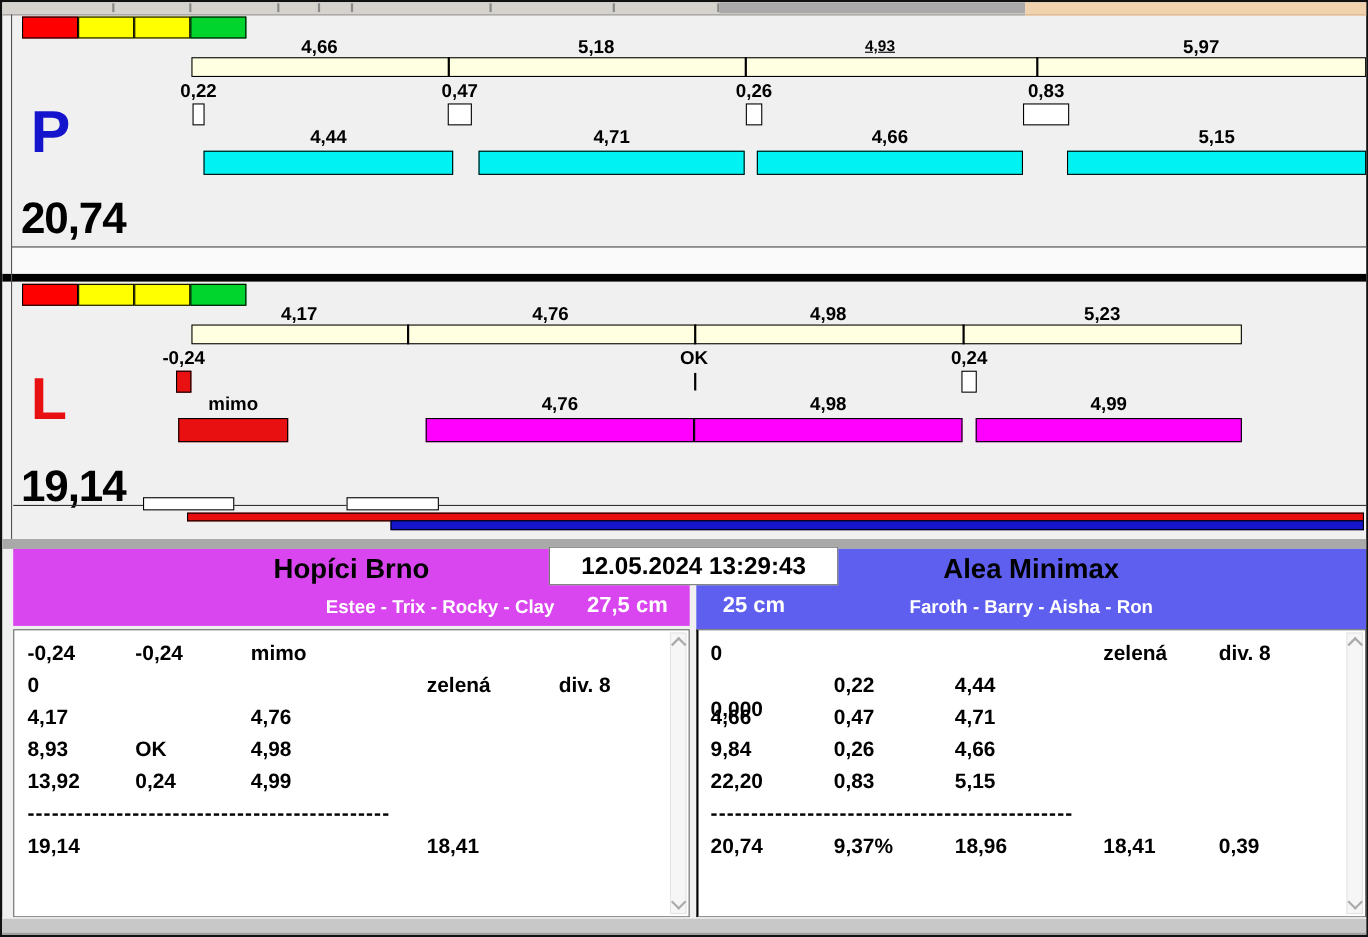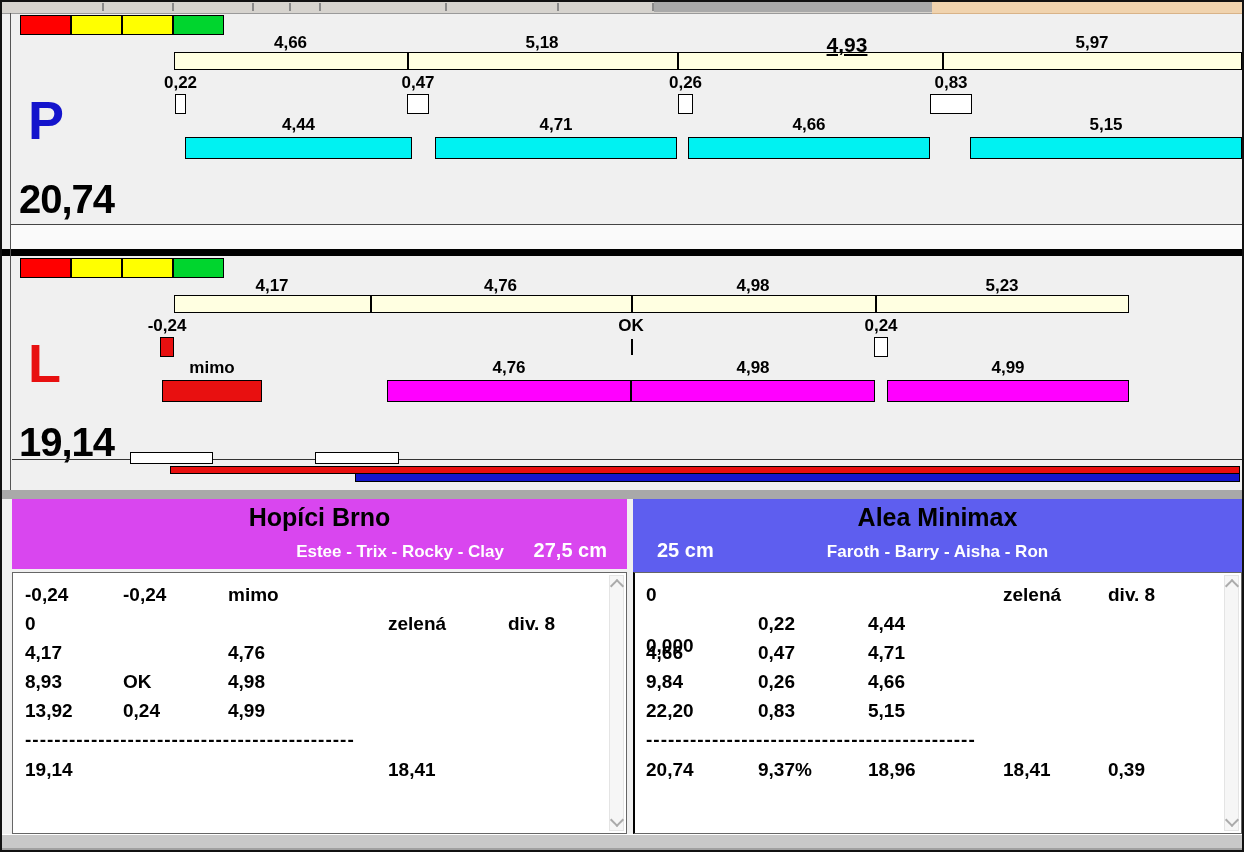--- a/index.html
+++ b/index.html
@@ -45,21 +45,21 @@
       <div style="left: 9px; top: 11px; width: 1232px; height: 236px; position: absolute;">
         <div style="left: 9px; top: 2px; width: 51px; height: 20px; background: rgb(255, 0, 0); border: 1px solid rgb(0, 0, 0); box-sizing: border-box; position: absolute;"></div>
         <div style="left: 60px; top: 2px; width: 51px; height: 20px; background: rgb(255, 255, 0); border: 1px solid rgb(0, 0, 0); box-sizing: border-box; position: absolute;"></div>
         <div style="left: 111px; top: 2px; width: 51px; height: 20px; background: rgb(255, 255, 0); border: 1px solid rgb(0, 0, 0); box-sizing: border-box; position: absolute;"></div>
         <div style="left: 162px; top: 2px; width: 51px; height: 20px; background: rgb(0, 213, 46); border: 1px solid rgb(0, 0, 0); box-sizing: border-box; position: absolute;"></div>
         <div style="left: 163px; top: 39px; width: 1068px; height: 18px; background: rgb(255, 255, 225); border: 1px solid rgb(0, 0, 0); box-sizing: border-box; position: absolute;"></div>
         <div style="left: 279.5px; top: 20px; font-size: 17px; white-space: nowrap; position: absolute; transform: translateX(-50%);">4,66</div>
         <div style="left: 396px; top: 39px; width: 2px; height: 18px; background: rgb(0, 0, 0); position: absolute;"></div>
         <div style="left: 531px; top: 20px; font-size: 17px; white-space: nowrap; position: absolute; transform: translateX(-50%);">5,18</div>
         <div style="left: 666px; top: 39px; width: 2px; height: 18px; background: rgb(0, 0, 0); position: absolute;"></div>
-        <div style="left: 836px; top: 20px; font-size: 21px; white-space: nowrap; position: absolute; transform: translateX(-50%); text-decoration: underline;">4,93</div>
+        <div style="left: 789px; top: 20px; font-size: 14px; white-space: nowrap; position: absolute; transform: translateX(-50%); text-decoration: underline;">4,93</div>
         <div style="left: 931px; top: 39px; width: 2px; height: 18px; background: rgb(0, 0, 0); position: absolute;"></div>
         <div style="left: 1081px; top: 20px; font-size: 17px; white-space: nowrap; position: absolute; transform: translateX(-50%);">5,97</div>
         <div style="left: 169.5px; top: 60px; font-size: 17px; white-space: nowrap; position: absolute; transform: translateX(-50%);">0,22</div>
         <div style="left: 164px; top: 81px; width: 11px; height: 20px; background: rgb(255, 255, 255); border: 1px solid rgb(0, 0, 0); box-sizing: border-box; position: absolute;"></div>
         <div style="left: 407px; top: 60px; font-size: 17px; white-space: nowrap; position: absolute; transform: translateX(-50%);">0,47</div>
         <div style="left: 396px; top: 81px; width: 22px; height: 20px; background: rgb(255, 255, 255); border: 1px solid rgb(0, 0, 0); box-sizing: border-box; position: absolute;"></div>
         <div style="left: 674.5px; top: 60px; font-size: 17px; white-space: nowrap; position: absolute; transform: translateX(-50%);">0,26</div>
         <div style="left: 667px; top: 81px; width: 15px; height: 20px; background: rgb(255, 255, 255); border: 1px solid rgb(0, 0, 0); box-sizing: border-box; position: absolute;"></div>
         <div style="left: 940px; top: 60px; font-size: 17px; white-space: nowrap; position: absolute; transform: translateX(-50%);">0,83</div>
         <div style="left: 919px; top: 81px; width: 42px; height: 20px; background: rgb(255, 255, 255); border: 1px solid rgb(0, 0, 0); box-sizing: border-box; position: absolute;"></div>
@@ -177,16 +177,19 @@
         <div style="left: 233px; top: 186px; font-size: 19px; white-space: nowrap; position: absolute; text-align: right;">18,96</div>
         <div style="left: 368px; top: 186px; font-size: 19px; white-space: nowrap; position: absolute;">18,41</div>
         <div style="left: 473px; top: 186px; font-size: 19px; white-space: nowrap; position: absolute;">0,39</div>
         <div style="right: 2px; top: 2px; bottom: 2px; width: 15px; background: rgb(246, 246, 246); border: 1px solid rgb(228, 228, 228); box-sizing: border-box; position: absolute;">
           <div style="left: 2px; top: 5px; width: 8px; height: 8px; position: absolute; border-width: 0px 2px 2px 0px; border-style: solid; border-color: rgb(171, 171, 171); border-image: initial; transform: rotate(-135deg);"></div>
           <div style="left: 2px; bottom: 5px; width: 8px; height: 8px; position: absolute; border-width: 0px 2px 2px 0px; border-style: solid; border-color: rgb(171, 171, 171); border-image: initial; transform: rotate(45deg);"></div>
         </div>
       </div>
     </div>
 
+  <div class="abs" id="timestamp-box">
+    <span>12.05.2024 13:29:43</span>
+  </div>
 
   <div class="abs footer1"></div>
   <div class="abs footer2"></div>
 </div>
 
 </body></html>

